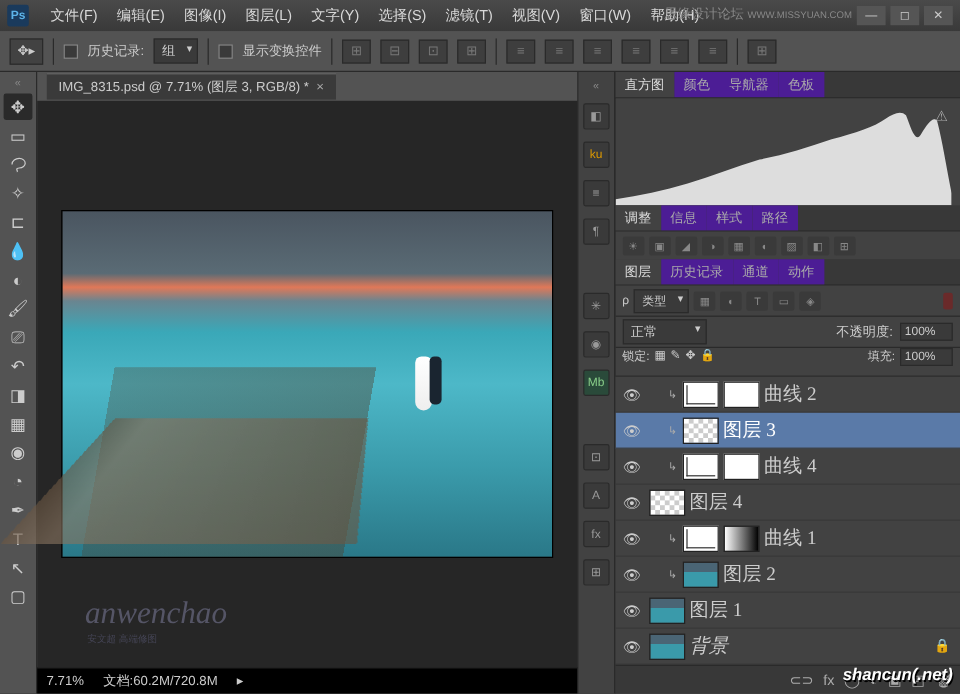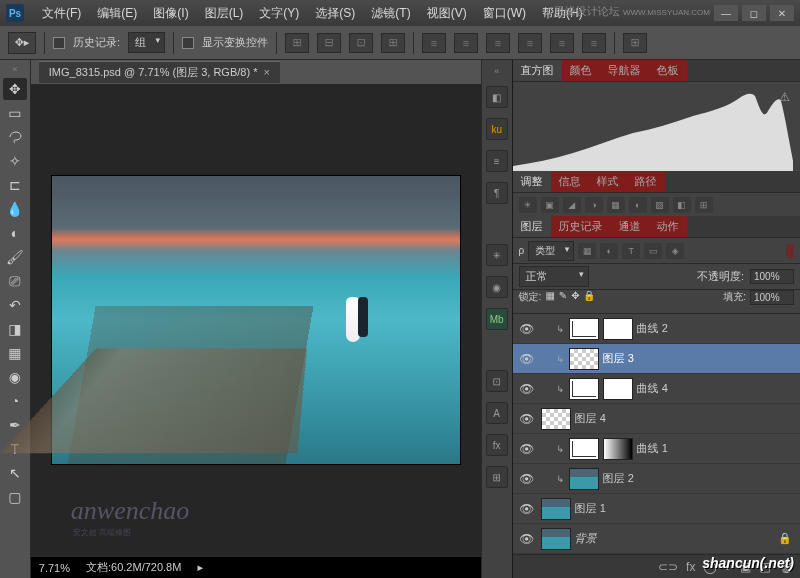--- a/index.html
+++ b/index.html
@@ -40,21 +40,21 @@
 .couple::after { content: ""; position: absolute; left: 12px; width: 10px; height: 40px; background: #1a2530; border-radius: 4px; }
 .watermark { position: absolute; bottom: 30px; left: 40px; color: #556; font-style: italic; font-size: 26px; font-family: cursive; }
 .watermark-sub { position: absolute; bottom: 18px; left: 42px; color: #445; font-size: 8px; }
 .statusbar { height: 22px; background: #000000; border-top: 1px solid #2a2a2a; display: flex; align-items: center; padding: 0 8px; gap: 16px; font-size: 11px; }
 
 .mid-strip { width: 32px; background: #424242; border-left: 1px solid #2a2a2a; display: flex; flex-direction: column; align-items: center; padding-top: 6px; gap: 10px; }
 .mid-icon { width: 22px; height: 22px; background: #3a3a3a; border: 1px solid #2a2a2a; border-radius: 2px; display: flex; align-items: center; justify-content: center; font-size: 10px; color: #999; }
 
 .panels { width: 300px; background: #424242; display: flex; flex-direction: column; border-left: 1px solid #1a1a1a; }
 .panel-tabs { height: 22px; background: #383838; display: flex; align-items: center; border-bottom: 1px solid #2a2a2a; }
-.ptab { padding: 3px 8px; font-size: 11px; color: #aaa; background: #7f1d1d; }
+.ptab { padding: 3px 8px; font-size: 11px; color: #aaa; background: #4c1d95; }
 .ptab.active { background: #424242; color: #ddd; }
 .histogram { height: 100px; background: #424242; padding: 6px 10px; position: relative; }
 .hist-shape { position: absolute; bottom: 0; left: 0; right: 0; height: 80px; }
 .hist-warn { position: absolute; top: 8px; right: 10px; color: #aaa; font-size: 12px; }
 .adjust-icons { height: 26px; background: #424242; display: flex; align-items: center; padding: 0 6px; gap: 4px; flex-wrap: wrap; }
 .adj-i { width: 18px; height: 16px; background: #3a3a3a; border-radius: 2px; display: flex; align-items: center; justify-content: center; font-size: 9px; color: #888; }
 
 .layers-panel { flex: 1; display: flex; flex-direction: column; background: #424242; }
 .layer-filter { height: 26px; display: flex; align-items: center; padding: 0 6px; gap: 4px; border-bottom: 1px solid #2a2a2a; }
 .layer-blend { height: 26px; display: flex; align-items: center; padding: 0 6px; gap: 6px; border-bottom: 1px solid #2a2a2a; }
@@ -66,21 +66,21 @@
 .eye { width: 28px; display: flex; justify-content: center; font-size: 12px; color: #ccc; }
 .indent { width: 16px; }
 .clip-arrow { width: 12px; color: #aaa; font-size: 9px; }
 .thumb { width: 30px; height: 22px; background: #888; border: 1px solid #222; margin-right: 4px; }
 .thumb.checker { background: repeating-conic-gradient(#ccc 0 25%, #fff 0 50%) 0 0/8px 8px; }
 .thumb.img { background: linear-gradient(#4a6575 40%, #3a9aaa 40%); }
 .thumb.mask { background: #fff; }
 .thumb.mask-grad { background: linear-gradient(90deg, #fff, #000); }
 .thumb.curves { background: #fff; position: relative; }
 .thumb.curves::after { content: ""; position: absolute; inset: 2px; border-left: 1px solid #333; border-bottom: 1px solid #333; }
-.layer-name { font-size: 11px; }
+.layer-name { font-size: 16px; font-family: Liberation Serif, serif; }
 .layer-bottom { height: 24px; background: #383838; border-top: 1px solid #2a2a2a; display: flex; align-items: center; justify-content: flex-end; padding: 0 6px; gap: 8px; color: #aaa; }
 .lb-icon { font-size: 12px; }
 
 .shancun { position: absolute; bottom: 6px; right: 6px; color: #7c3; font-weight: bold; font-style: italic; font-size: 16px; text-shadow: 1px 1px #000; }
 .shancun span { color: #fff; font-size: 14px; }
 </style>
 </head>
 <body>
 
 <div class="titlebar">

